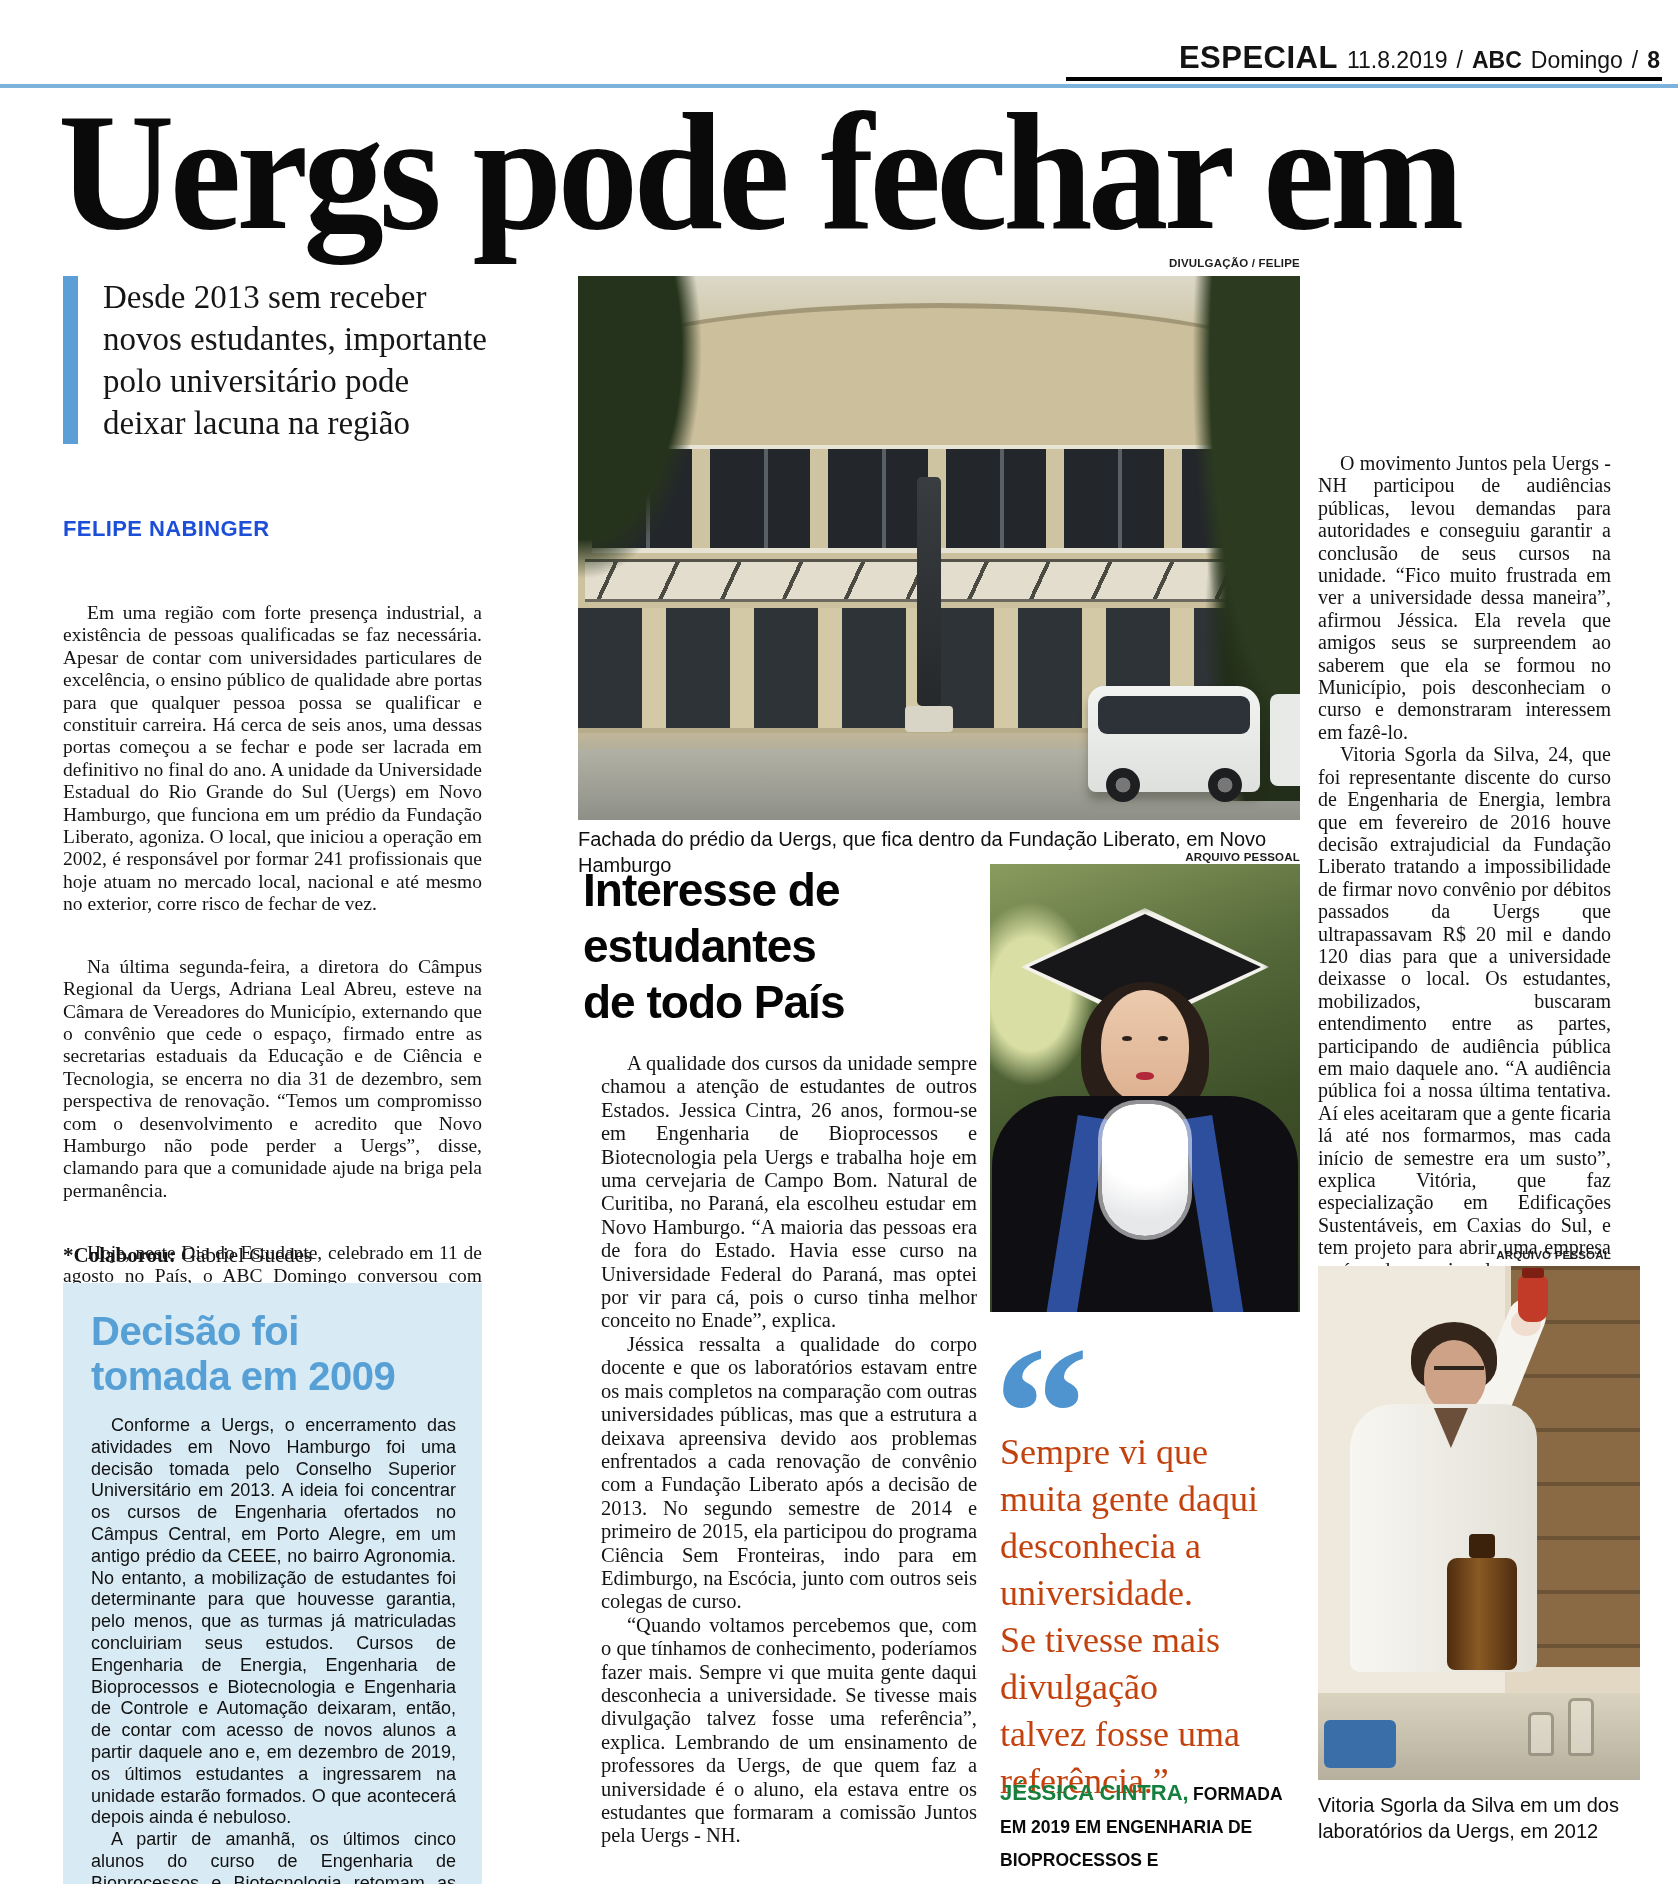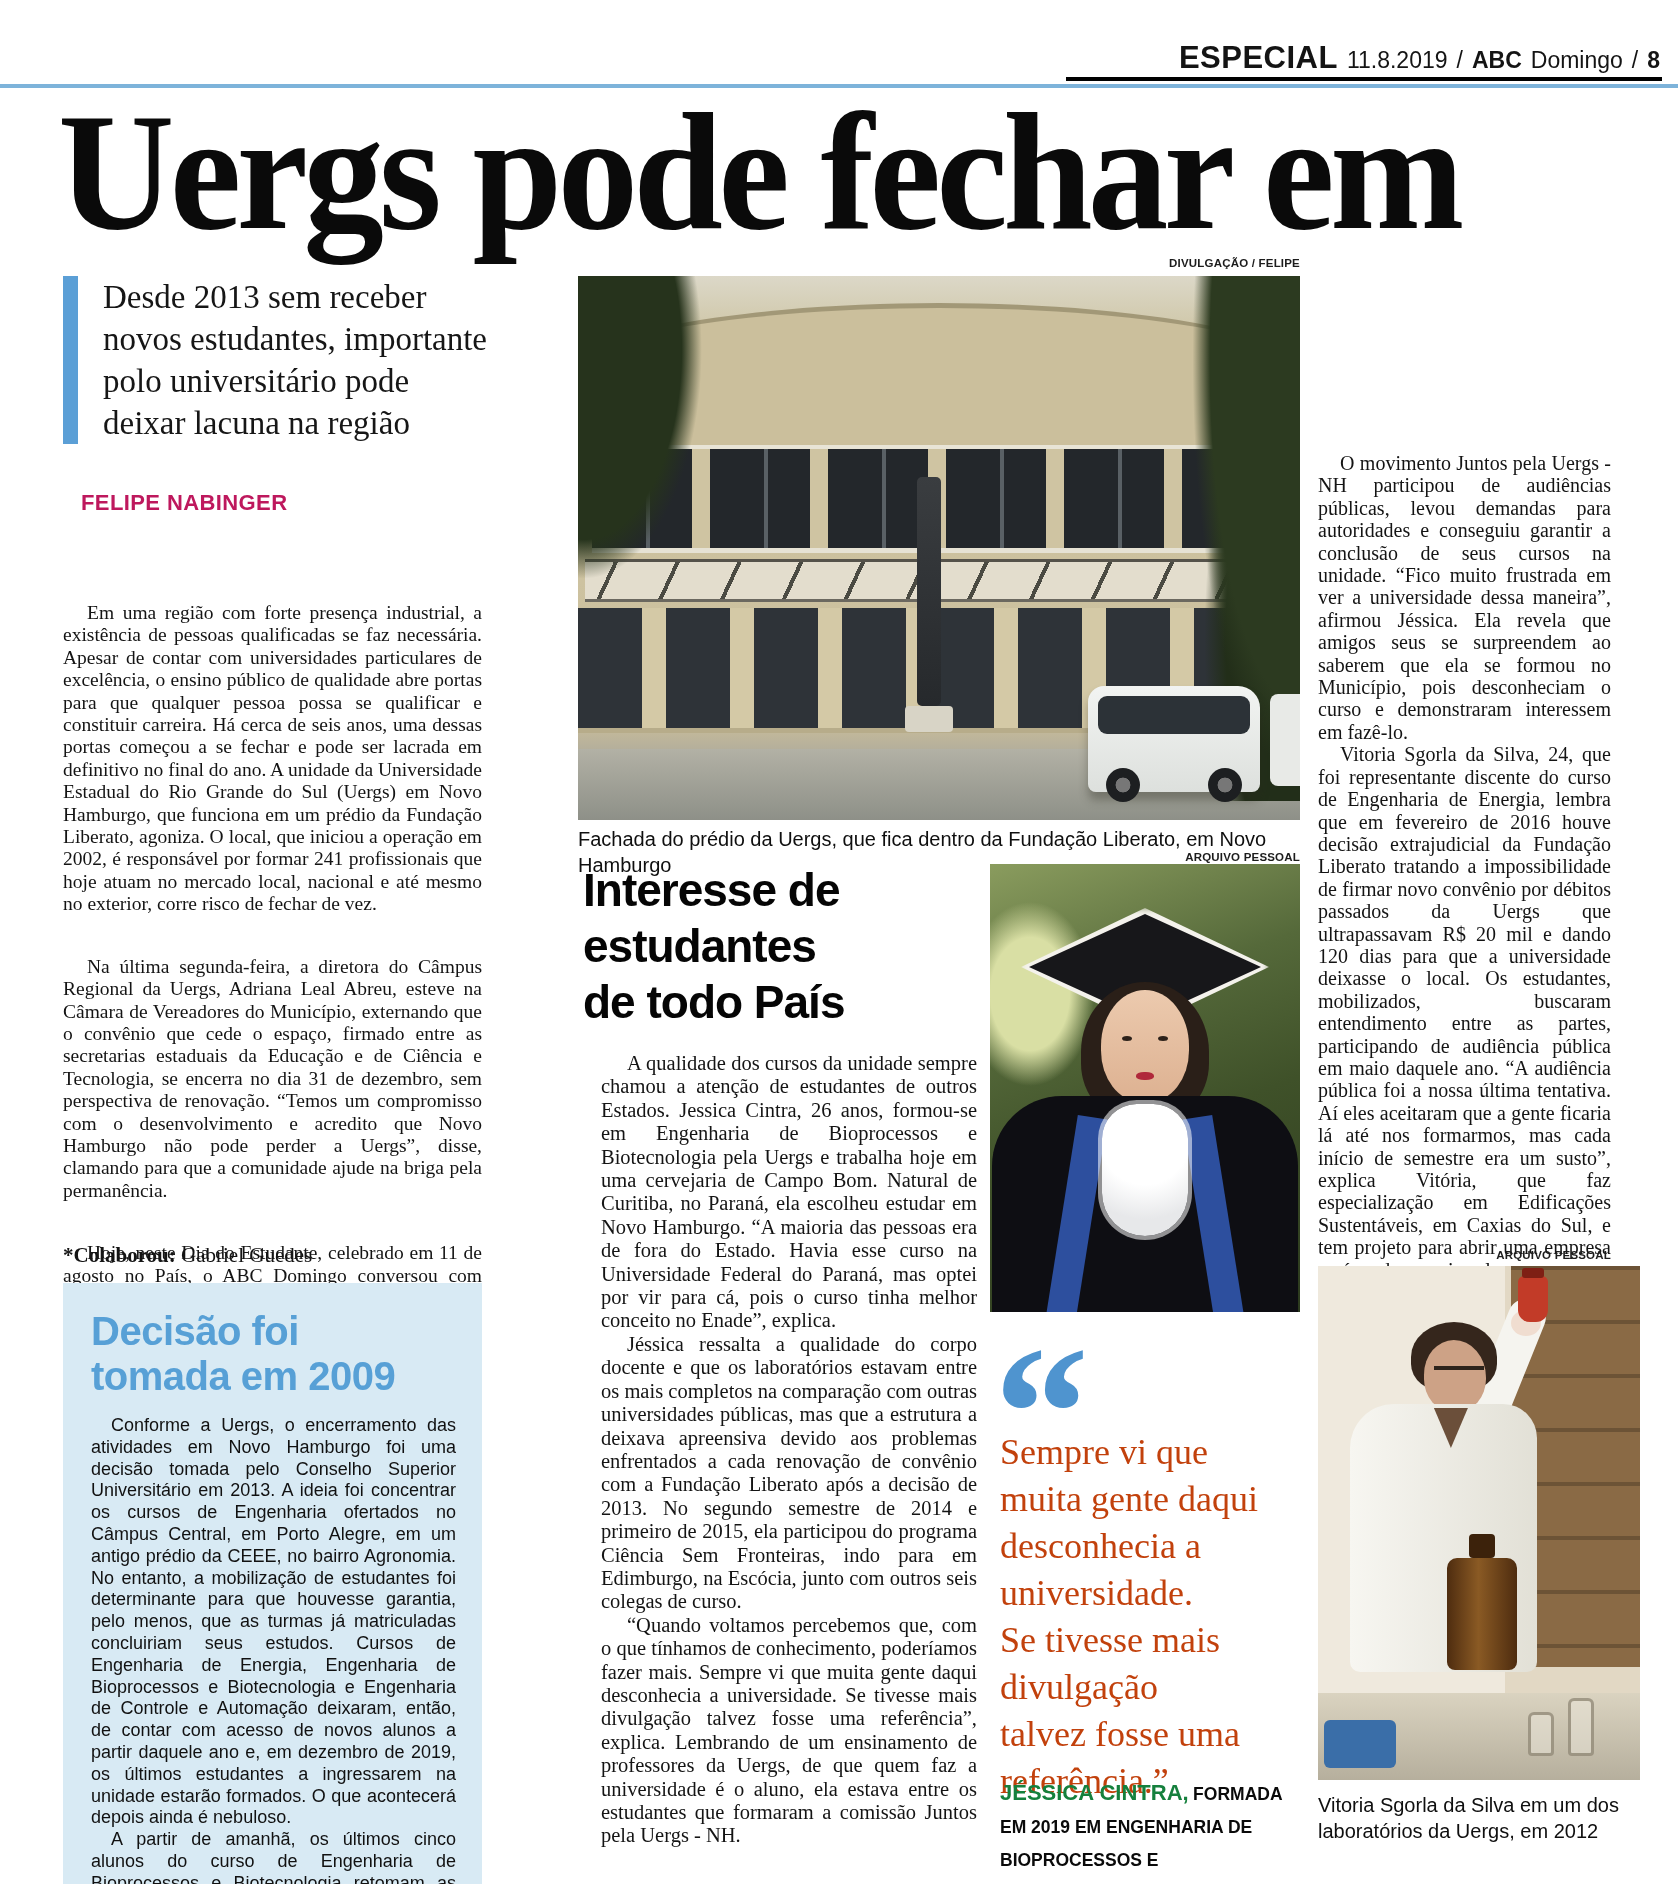--- a/index.html
+++ b/index.html
@@ -28,22 +28,22 @@
     letter-spacing:-5px; white-space:nowrap; color:#0a0a0a;
     transform:scaleX(0.96); transform-origin:left top;
   }
 
   
   .deck { position:absolute; left:63px; top:276px; width:440px; display:flex; }
   .deck-bar { width:15px; background:#5b9fd6; margin-right:25px; }
   .deck-text { font:400 33px/42px "Liberation Serif", serif; color:#161616; }
 
   
-  .byline { position:absolute; left:63px; top:492px;
-            font:700 22px/1 "Liberation Sans", sans-serif; letter-spacing:0.4px; color:#be185d;margin-left:18px; }
+  .byline { position:absolute; left:63px; top:518px;
+            font:700 22px/1 "Liberation Sans", sans-serif; letter-spacing:0.4px; color:#1d4ed8; }
   .left-body { position:absolute; left:63px; top:562px; width:419px;
                font:400 19.5px/22.4px "Liberation Serif", serif; text-align:justify; }
   .left-body p { text-indent:24px;margin-top:40px; }
   .colab { position:absolute; left:63px; top:1242px; width:419px;
            font:400 21px/26px "Liberation Serif", serif; }
   .colab b { font-weight:700; }
 
   
   .bluebox { position:absolute; left:63px; top:1283px; width:419px; min-height:540px;
              background:#d8eaf4; padding:26px 26px 24px 28px; }

